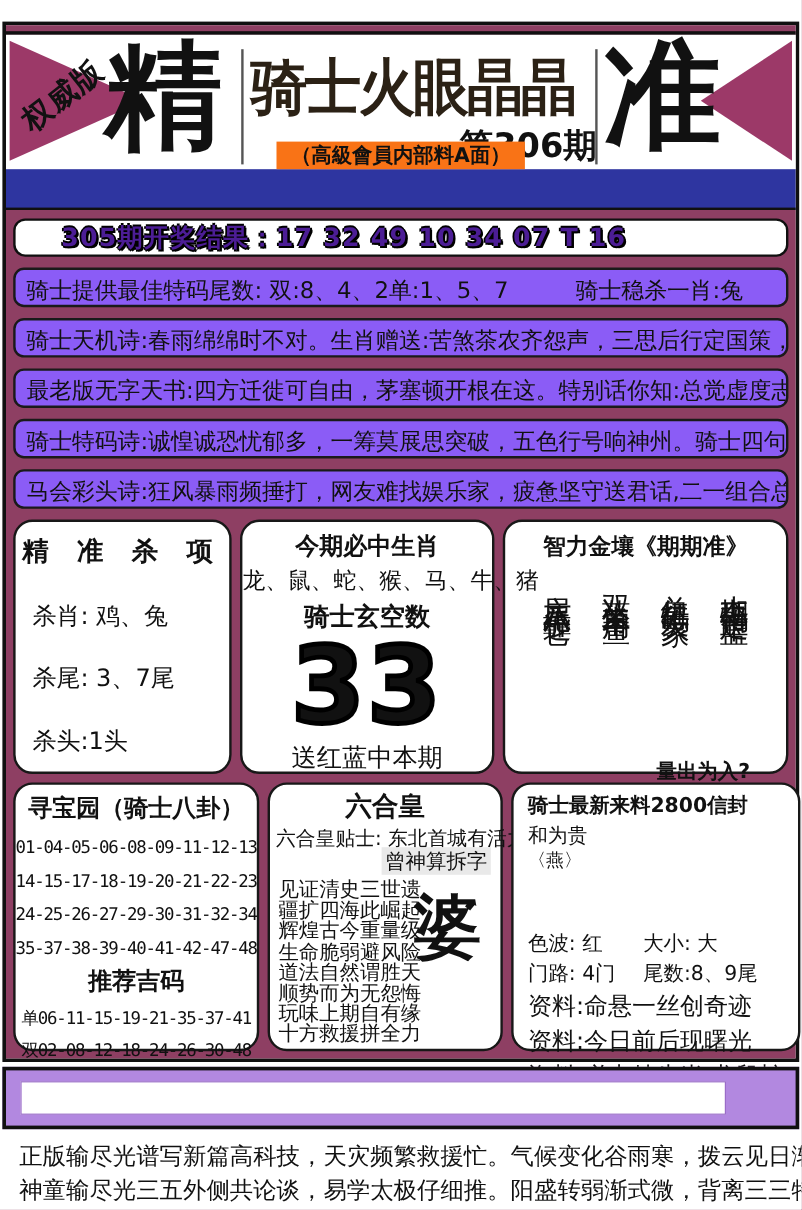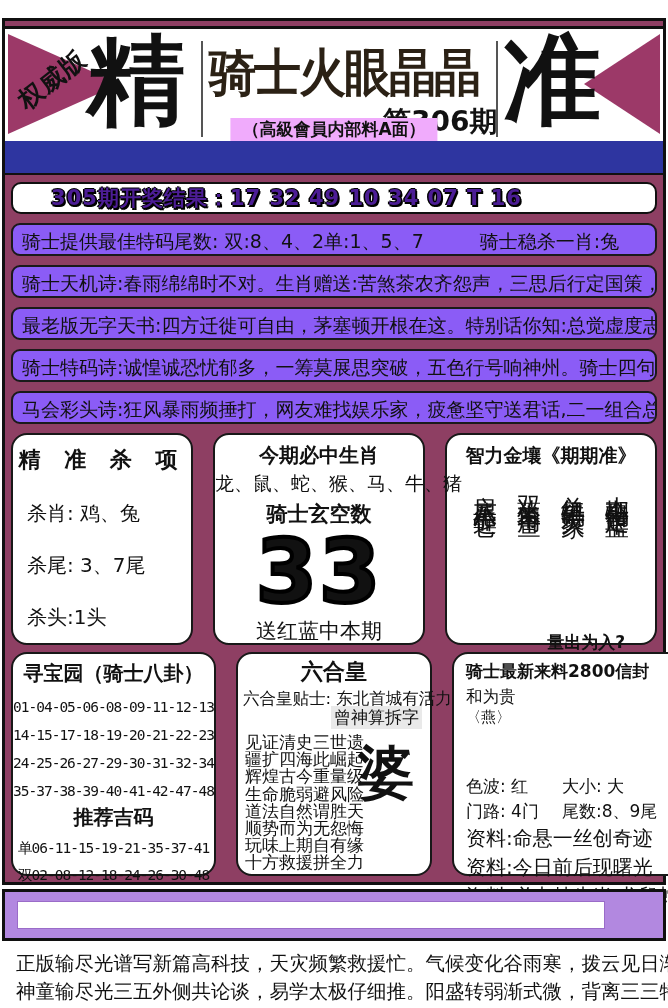--- a/index.html
+++ b/index.html
@@ -26,35 +26,35 @@
   .vline.a { left:196px; }
   .vline.b { left:491px; }
   .main-title { position:absolute; left:204px; top:10px; white-space:nowrap;
                 font-family:"DejaVu Serif","Liberation Serif",serif;
                 font-size:47px; font-weight:bold; color:#2b2115; letter-spacing:-2px;
                 transform:scaleY(1.08); transform-origin:top left; }
   .issue { position:absolute; left:378px; top:74px; font-size:28px; font-weight:bold; white-space:nowrap; }
 
   .sub-band { position:relative; height:34px; background:#2e35a0; border-bottom:2px solid #101010; }
   .member-label { position:absolute; left:50%; top:-23px; transform:translateX(-50%);
-                  background:#f0abfc; padding:0 12px; font-size:17px; font-weight:bold; white-space:nowrap; }
+                  background:#f97316; padding:0 12px; font-size:17px; font-weight:bold; white-space:nowrap; }
 
   
   .main { background:#8e3f63; padding:7px 6px 6px; }
   .result-row { height:32px; background:#fff; border:2px solid #101010; border-radius:10px;
                 display:flex; align-items:center; justify-content:center; margin-bottom:9px; }
   .result-text { color:#4c1d95; font-weight:bold; font-size:21px; letter-spacing:1px;
                  margin-right:95px; white-space:nowrap;
                  text-shadow:-1.5px 0 #000, 1.5px 0 #000, 0 -1.5px #000, 0 1.5px #000, 2px 2px 0 #000; }
   .info-row { height:33px; background:#8b5cf6; border:2px solid #1a1a1a; border-radius:9px;
               padding:4px 9px; font-size:19px; margin-bottom:9px; display:flex;
               white-space:nowrap; overflow:hidden;text-align:right; }
   .info-row .right { margin-left:56px; }
 
-  .boxes { display:flex; gap:20px; }
+  .boxes { display:flex; gap:7px; }
   .boxes.top { margin-bottom:7px; }
   .box { background:#fff; border:2px solid #181818; border-radius:16px; position:relative; }
   .box.kill { width:182px; height:212px; }
   .box.zodiac { width:212px; height:212px; overflow:visible; text-align:center; }
   .box.gold { flex:1; height:212px; }
   .box.treasure { width:222px; height:224px; }
   .box.emperor { width:196px; height:224px; }
   .box.material { flex:1; height:224px; }
 
   .kill .title { text-align:center; margin-top:10px; font-size:22px; font-weight:bold; letter-spacing:8px; }

